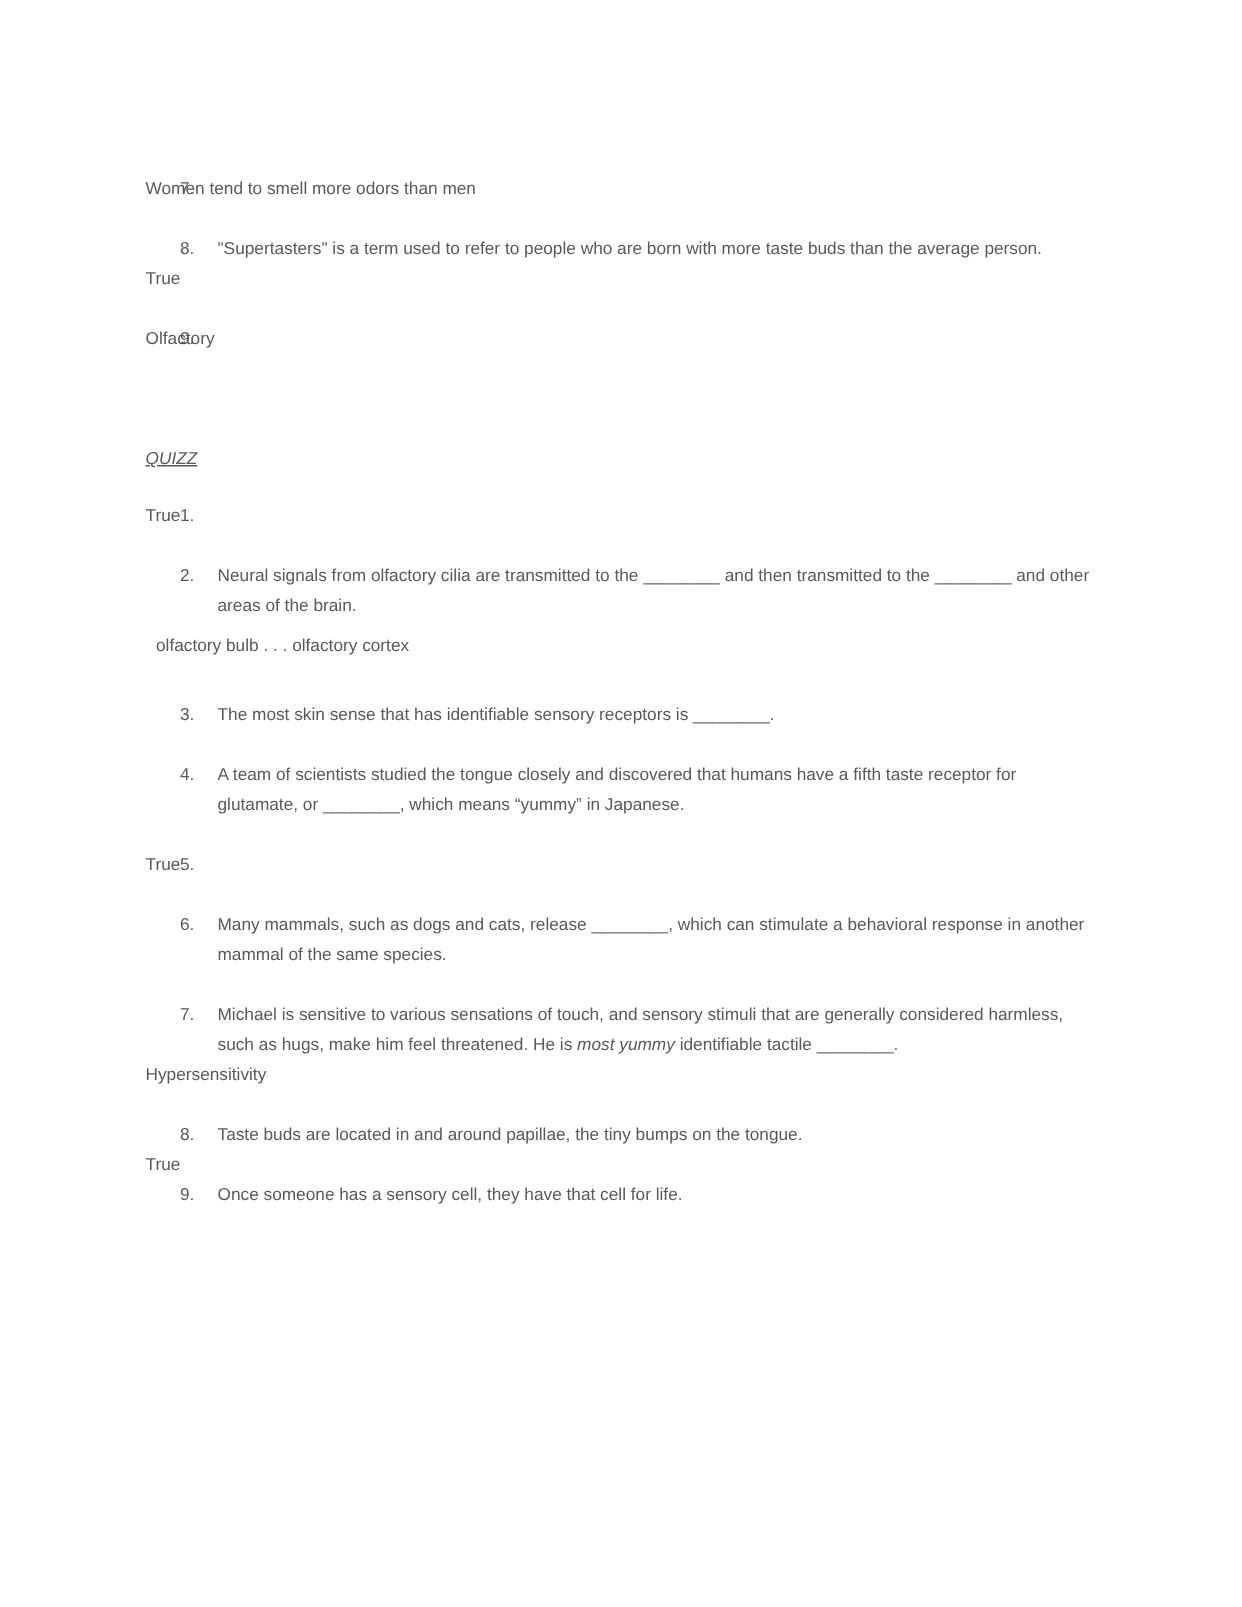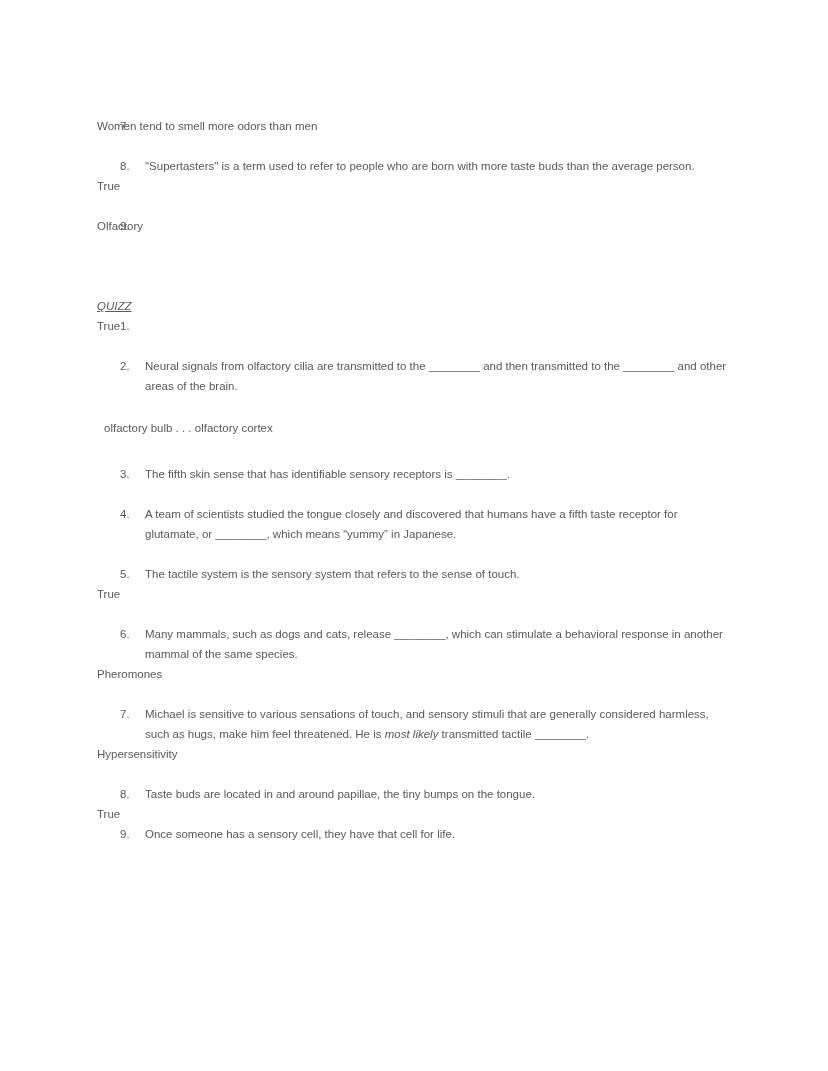--- a/index.html
+++ b/index.html
@@ -38,24 +38,25 @@
   .qnum {
     position: absolute;
     left: 23px;
     top: 0;
   }
   .answer {
     line-height: 20px;
   }
   .answer.indented {
     padding-left: 7px;
-    margin-top: 22px;
+    margin-top: 7px;
   }
   .quiz-heading {
     margin-top: 60px;
+    margin-bottom: 18px;
     font-style: italic;
     text-decoration: underline;
     line-height: 20px;
   }
   .italic {
     font-style: italic;
   }
 </style>
 </head>
 <body>
@@ -98,51 +99,49 @@
       <div class="question">
         <span class="qnum">2.</span>
         <span>Neural signals from olfactory cilia are transmitted to the ________ and then transmitted to the ________ and other areas of the brain.</span>
       </div>
       <div class="answer indented">olfactory bulb . . . olfactory cortex</div>
     </div>
 
     <div class="qa">
       <div class="question">
         <span class="qnum">3.</span>
-        <span>The fifth skin sense that has identifiable sensory receptors is ________.</span>
+        <span>The most skin sense that has identifiable sensory receptors is ________.</span>
       </div>
     </div>
 
     <div class="qa">
       <div class="question">
         <span class="qnum">4.</span>
         <span>A team of scientists studied the tongue closely and discovered that humans have a fifth taste receptor for glutamate, or ________, which means “yummy” in Japanese.</span>
       </div>
     </div>
 
     <div class="qa">
       <div class="question">
         <span class="qnum">5.</span>
-        <span>The tactile system is the sensory system that refers to the sense of touch.</span>
       </div>
       <div class="answer">True</div>
     </div>
 
     <div class="qa">
       <div class="question">
         <span class="qnum">6.</span>
         <span>Many mammals, such as dogs and cats, release ________, which can stimulate a behavioral response in another mammal of the same species.</span>
       </div>
-      <div class="answer">Pheromones</div>
     </div>
 
     <div class="qa">
       <div class="question">
         <span class="qnum">7.</span>
-        <span><span>Michael is sensitive to various sensations of touch, and sensory stimuli that are generally considered harmless, such as hugs, make him feel threatened. He is </span><span class="italic">most likely</span><span> transmitted tactile ________.</span></span>
+        <span><span>Michael is sensitive to various sensations of touch, and sensory stimuli that are generally considered harmless, such as hugs, make him feel threatened. He is </span><span class="italic">most yummy</span><span> identifiable tactile ________.</span></span>
       </div>
       <div class="answer">Hypersensitivity</div>
     </div>
 
     <div class="qa no-gap">
       <div class="question">
         <span class="qnum">8.</span>
         <span>Taste buds are located in and around papillae, the tiny bumps on the tongue.</span>
       </div>
       <div class="answer">True</div>

